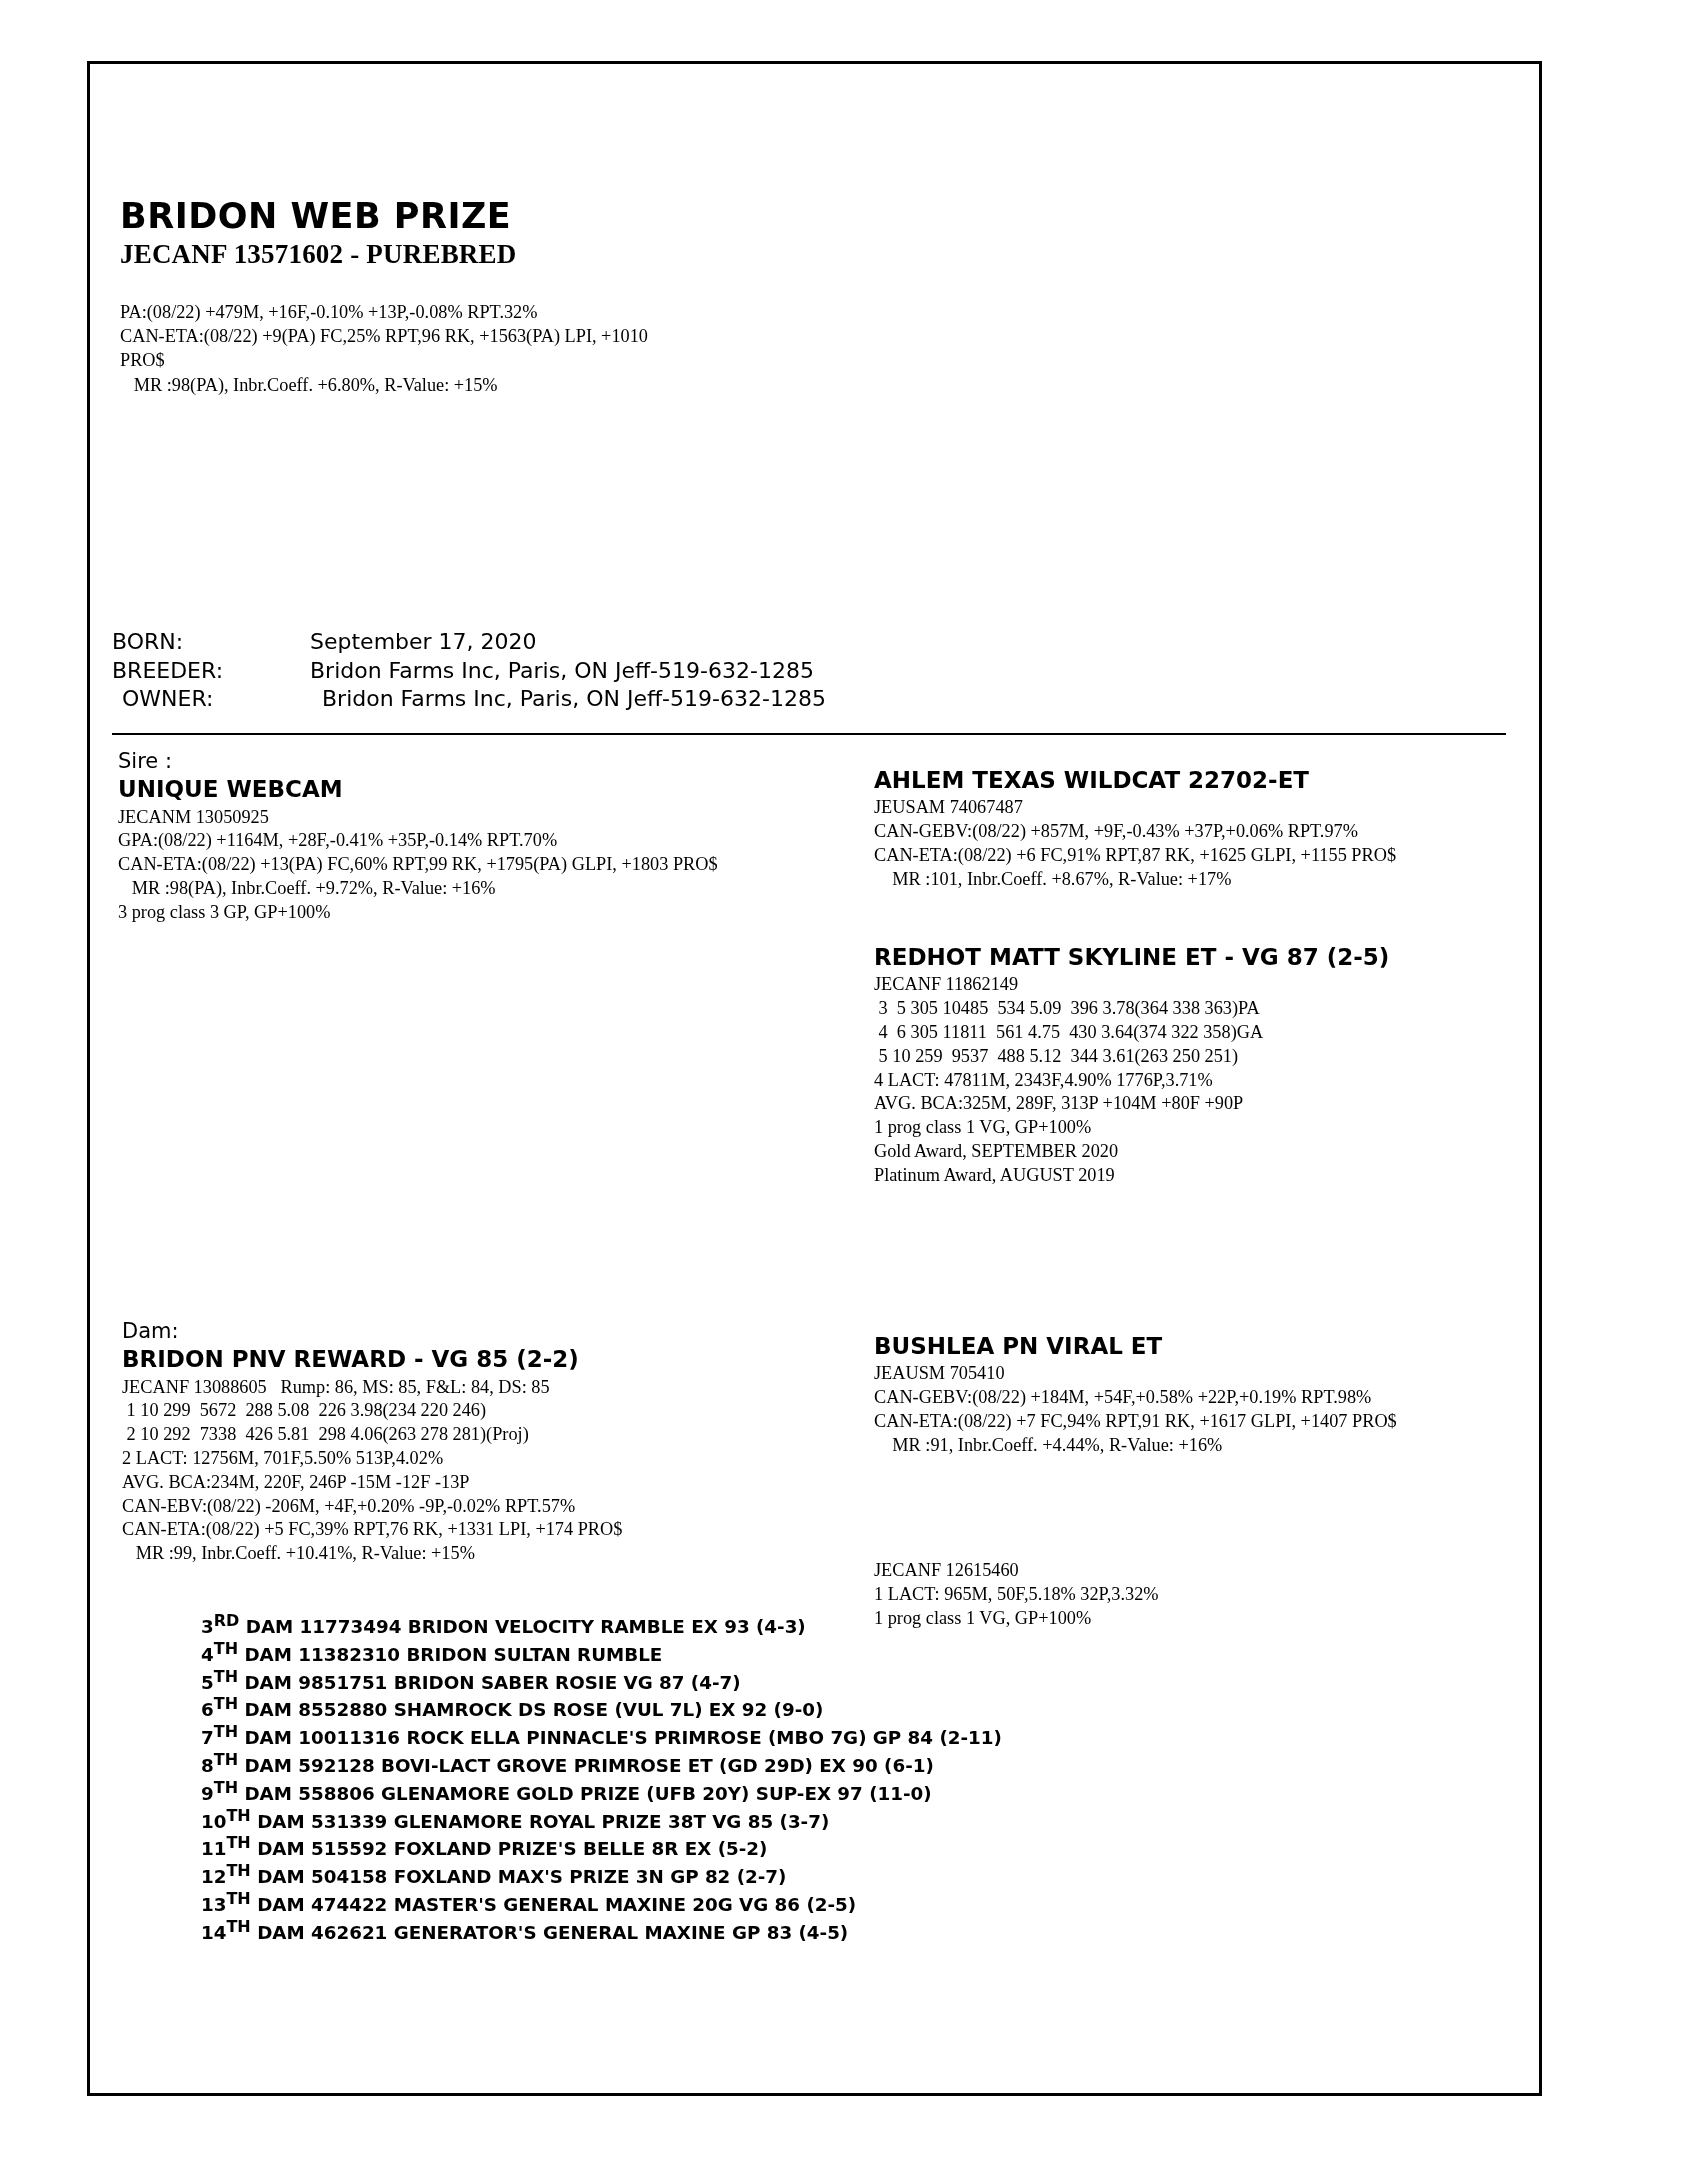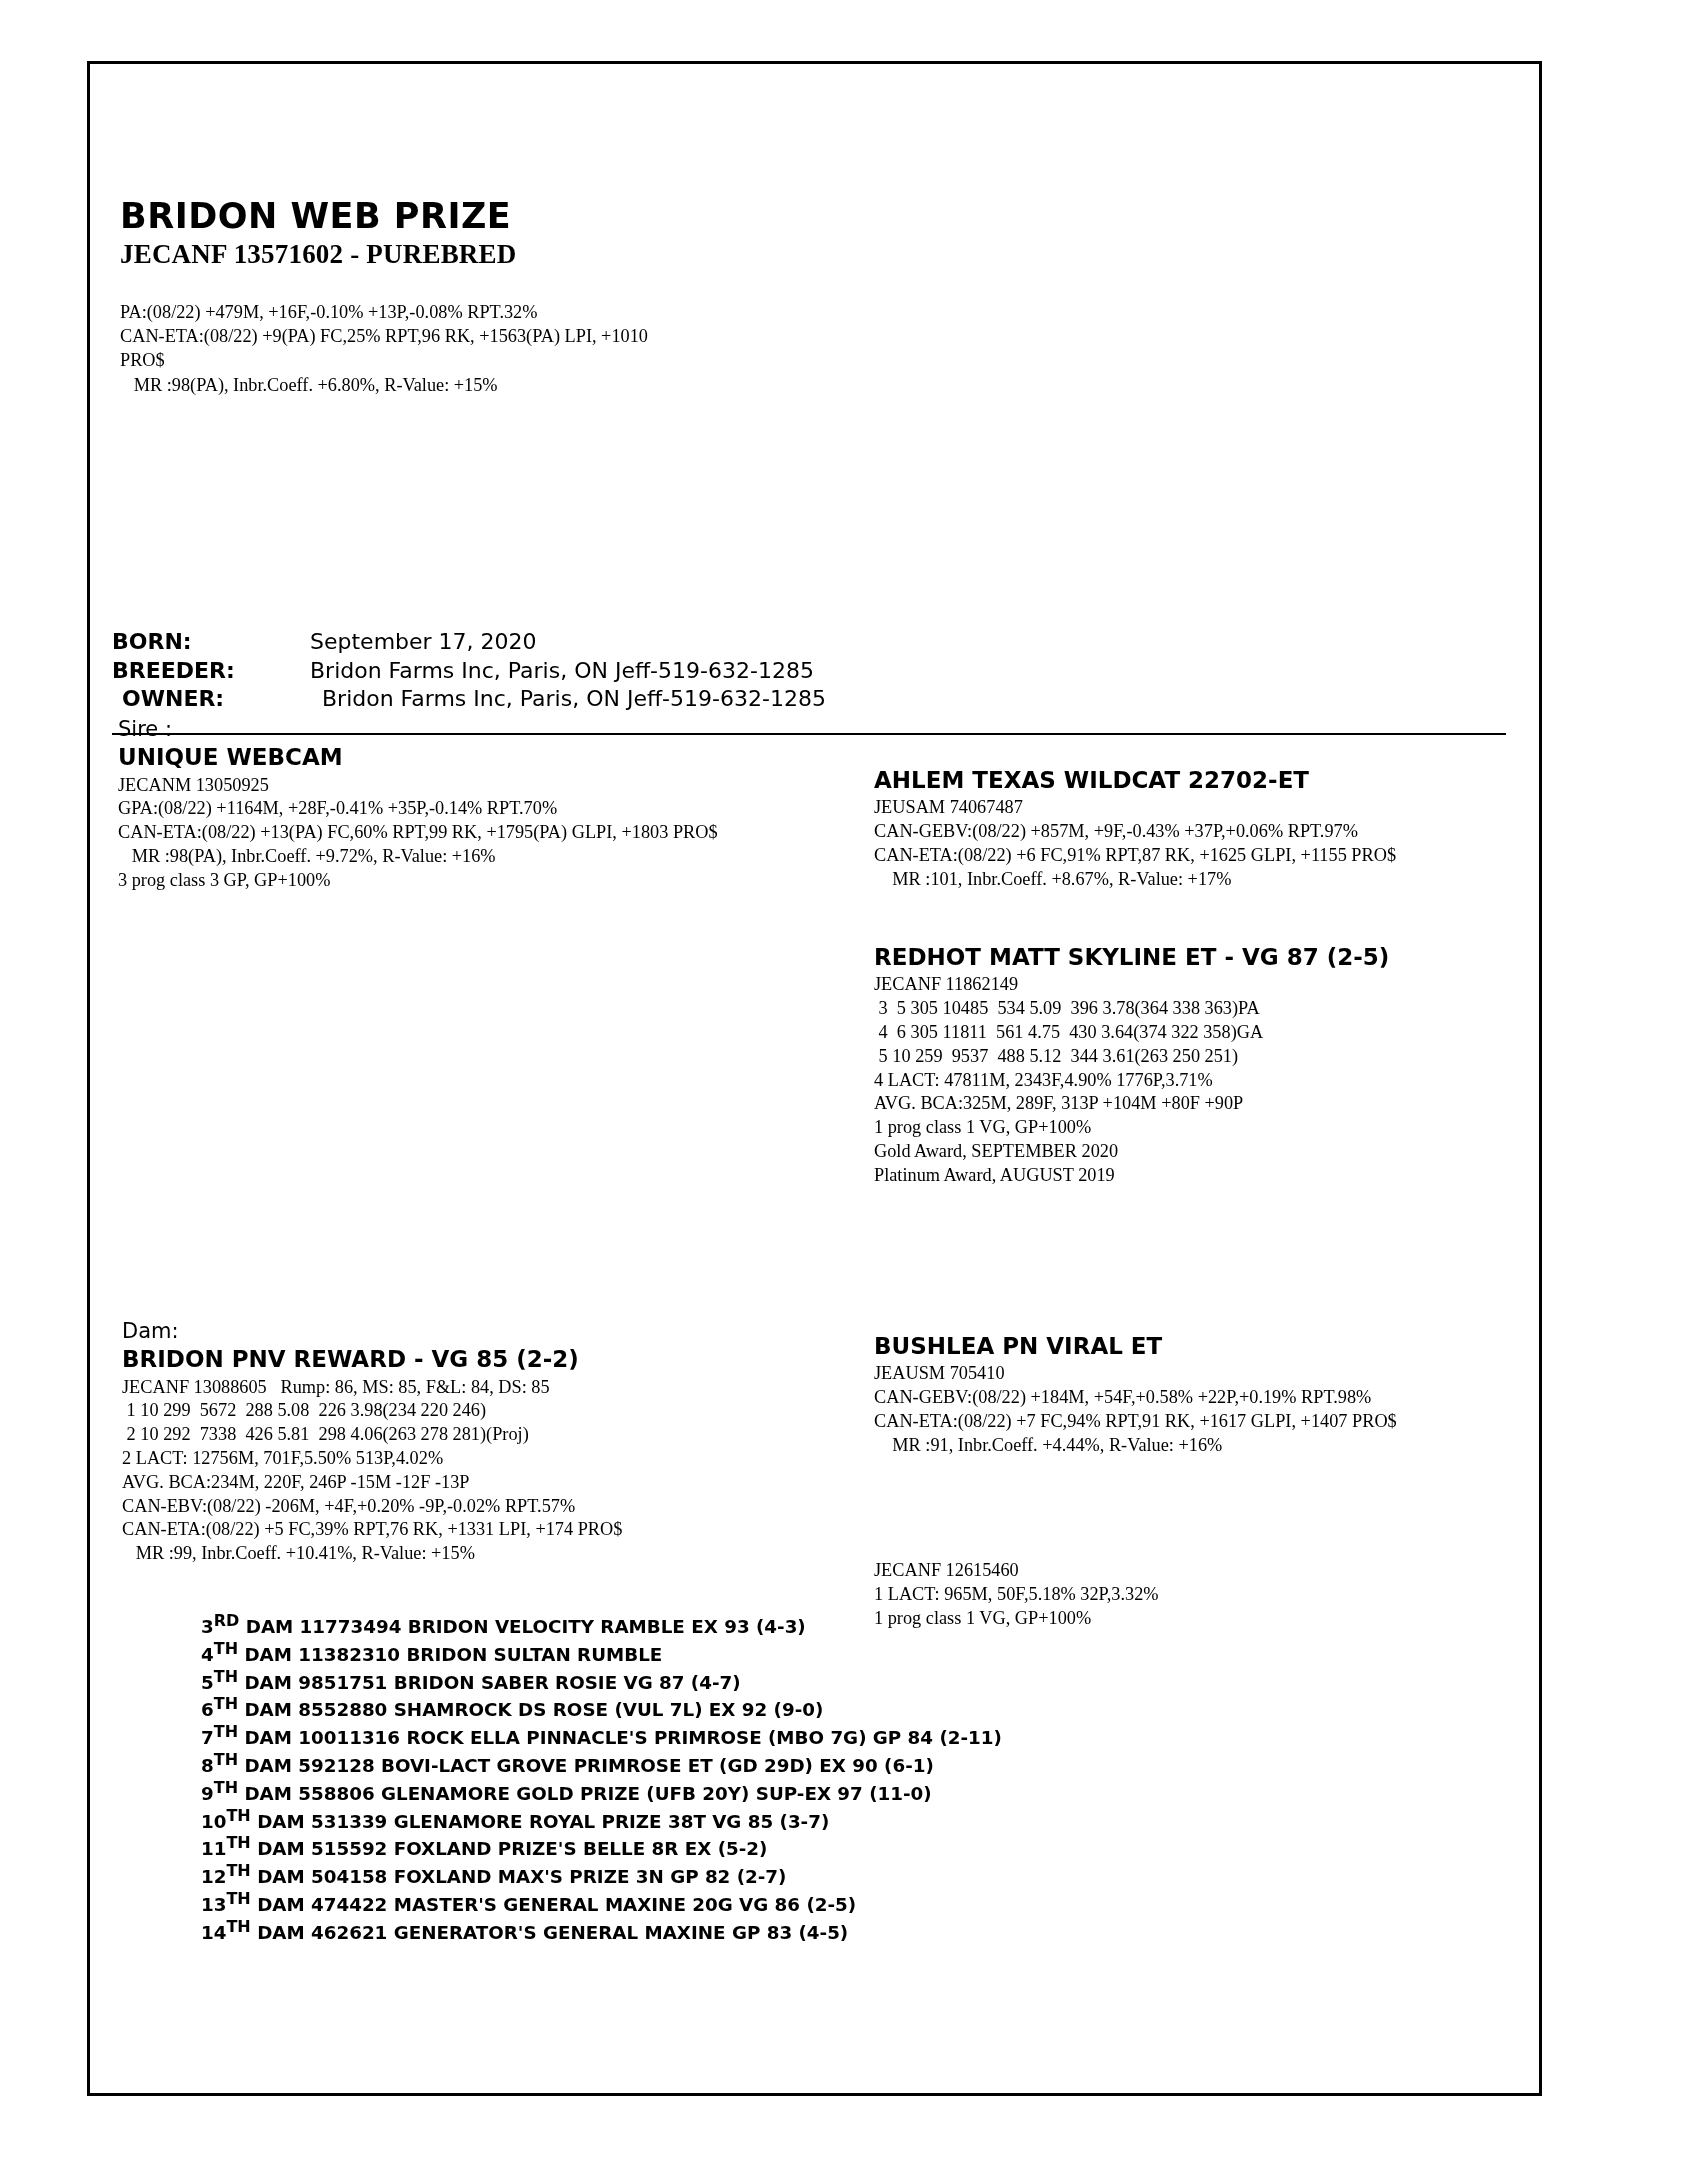--- a/index.html
+++ b/index.html
@@ -66,21 +66,21 @@
     width: 1386px;
     font-family: "DejaVu Sans", sans-serif;
     font-size: 22px;
     line-height: 1.30;
   }
   .bbo-row {
     display: flex;
     align-items: baseline;
   }
   .bbo-label {
-    font-weight: bold;
+    font-weight: normal;
     width: 198px;
     flex: 0 0 198px;
   }
   .bbo-label.indent { padding-left: 10px; width: 188px; flex: 0 0 188px;}
   .bbo-val { white-space: pre; }
   .bbo-val.shift { padding-left: 12px; }
 
   .divider {
     position: absolute;
     left: 22px;
@@ -155,21 +155,21 @@
         <span class="bbo-val">Bridon Farms Inc, Paris, ON Jeff-519-632-1285</span>
       </div>
       <div class="bbo-row">
         <span class="bbo-label indent">OWNER:</span>
         <span class="bbo-val shift">Bridon Farms Inc, Paris, ON Jeff-519-632-1285</span>
       </div>
     </div>
 
     <div class="divider"></div>
 
-    <div class="entry" style="left:28px; top:653px; width:693px;">
+    <div class="entry" style="left:28px; top:685px; width:693px;">
       <div class="rel">Sire :</div>
       <div class="nm">UNIQUE WEBCAM</div>
       <div class="body">JECANM 13050925
 GPA:(08/22) +1164M, +28F,-0.41% +35P,-0.14% RPT.70%
 CAN-ETA:(08/22) +13(PA) FC,60% RPT,99 RK, +1795(PA) GLPI, +1803 PRO$
    MR :98(PA), Inbr.Coeff. +9.72%, R-Value: +16%
 3 prog class 3 GP, GP+100%</div>
     </div>
 
     <div class="entry" style="left:784px; top:703px; width:634px;">

